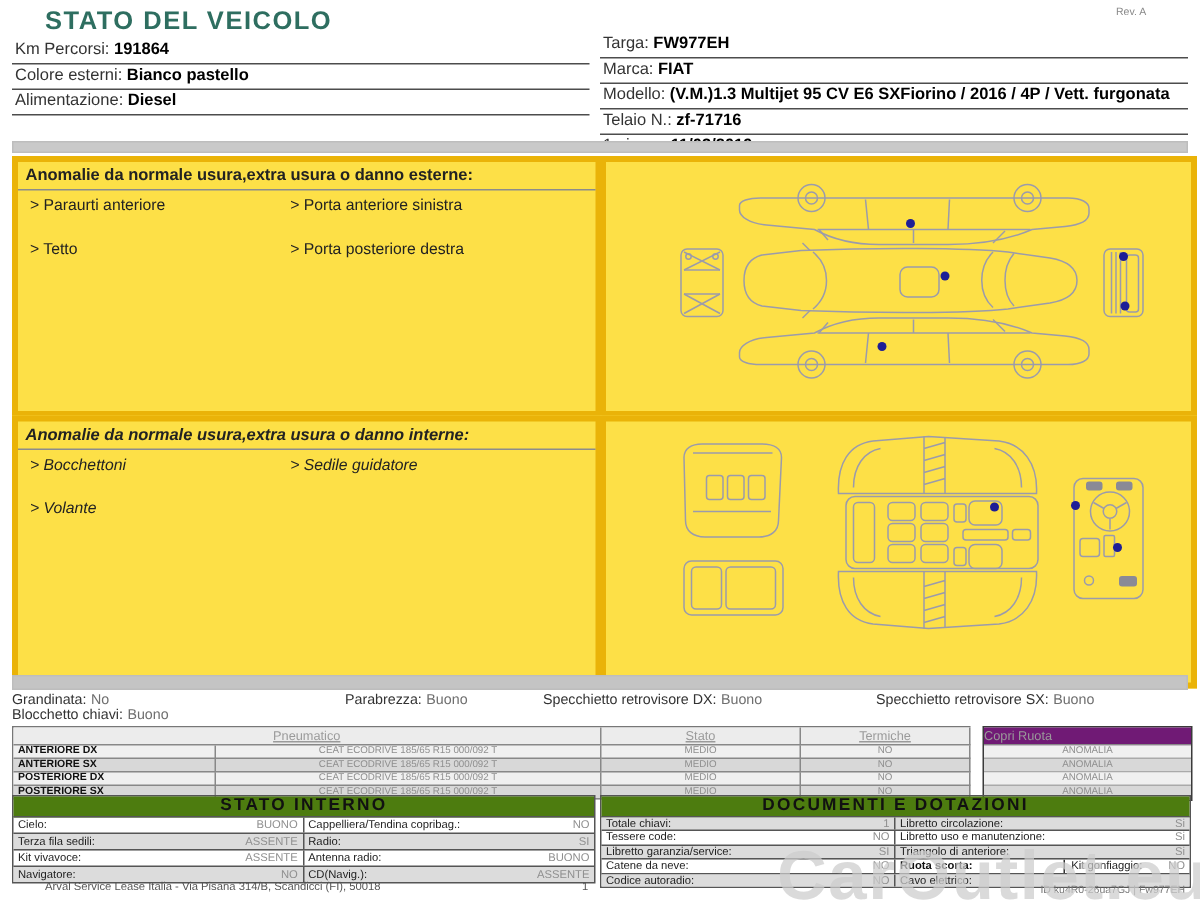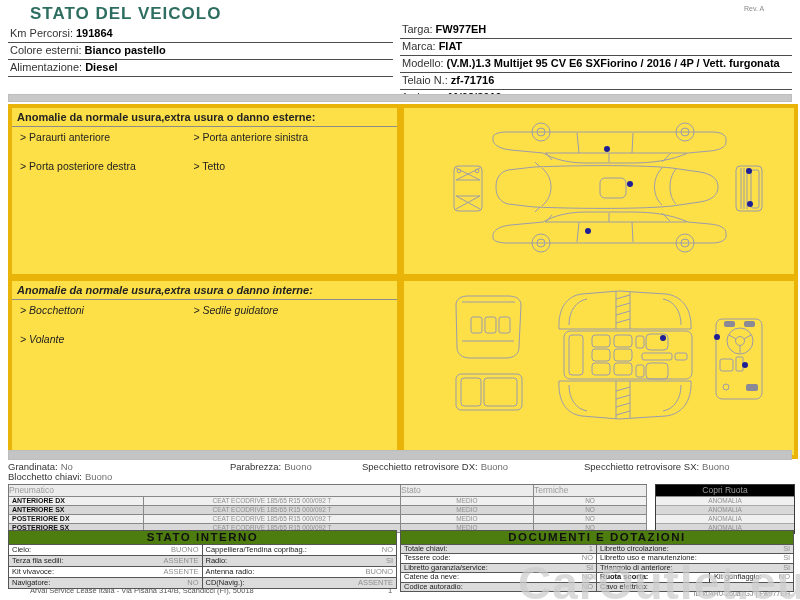--- a/index.html
+++ b/index.html
@@ -43,30 +43,30 @@
   .sl1{top:461px;}
   .sl2{top:471px;}
   .s-item{position:absolute;white-space:nowrap;}
   .s-item .lbl{color:#333;}
   .s-item .val{color:#6f6f6f;margin-left:3px;}
   .p1{left:0;}.p2{left:222px;}.p3{left:354px;}.p4{left:576px;}
 
   
   .tyres{left:8px;top:484px;width:638px;border-top:1px solid #777;border-left:1px solid #777;font-size:6.5px;}
   .t-head{display:grid;grid-template-columns:392px 133px 113px;background:#ececec;color:#9a9a9a;}
-  .t-head div{border-right:1px solid #888;border-bottom:1px solid #888;font-size:8.5px;line-height:11px;height:11px;}
+  .t-head div{border-right:1px solid #888;border-bottom:1px solid #888;text-align:center;font-size:8.5px;line-height:11px;height:11px;text-decoration:underline;}
   .t-row{display:grid;grid-template-columns:135px 257px 133px 113px;}
   .t-row div{border-right:1px solid #888;border-bottom:1px solid #888;height:8px;line-height:8px;overflow:hidden;}
   .t-row:nth-child(odd){background:#d8d8d8;}
   .t-row:nth-child(even){background:#f0f0f0;}
   .t-pos{font-weight:bold;font-size:7px;color:#111;padding-left:3px;}
   .t-val{text-align:center;color:#8f8f8f;}
 
   .copri{left:655px;top:484px;width:138px;border:1px solid #3a3a3a;font-size:6.5px;}
-  .c-head{background:#000000;color:#9a9a9a;text-align:center;font-size:8.5px;height:11px;line-height:11px;border-bottom:1px solid #888;}
+  .c-head{background:#701a75;color:#9a9a9a;text-align:left;font-size:8.5px;height:11px;line-height:11px;border-bottom:1px solid #888;}
   .c-row{height:8px;line-height:8px;text-align:center;color:#8f8f8f;border-bottom:1px solid #aaa;}
   .c-row:nth-child(odd){background:#d8d8d8;}
   .c-row:nth-child(even){background:#f0f0f0;}
 
   
   .btable{border:1px solid #555;font-size:7.5px;}
   .si{left:8px;top:530px;width:387px;}
   .dd{left:400px;top:530px;width:392px;}
   .b-head{background:#4d7c0f;border-bottom:1px solid #555;font-weight:bold;font-size:11.5px;text-align:center;letter-spacing:1.5px;height:13px;line-height:13px;color:#111;}
   .b-row{display:grid;grid-template-columns:50% 50%;border-bottom:1px solid #555;}
@@ -130,22 +130,22 @@
   </div>
 </div>
 
 <div class="abs graybar bar1"></div>
 
 <div class="abs panel ext-anom">
   <div class="anom-title">Anomalie da normale usura,extra usura o danno esterne:</div>
   <div class="anom-items">
     <span class="anom-item">Paraurti anteriore</span>
     <span class="anom-item">Porta anteriore sinistra</span>
+    <span class="anom-item">Tetto</span>
     <span class="anom-item">Porta posteriore destra</span>
-    <span class="anom-item">Tetto</span>
   </div>
 </div>
 
 <div class="abs panel ext-diag">
   <svg width="388" height="164" viewBox="0 0 388 164">
     <defs>
       <g id="sedan" class="ln">
         <path d="M89,45 C89,48 95,50 103,50 L308,50 C317,50 322,47 322,43 L322,40 C322,35 316,32 306,31 L284,29 C268,22 250,19 228,19 L182,19 C163,19 150,23 139,29 L107,32 C95,33 89,38 89,42 Z"></path>
         <line x1="141" y1="29" x2="283" y2="29"></line>
         <line x1="205" y1="20" x2="205" y2="29"></line>

